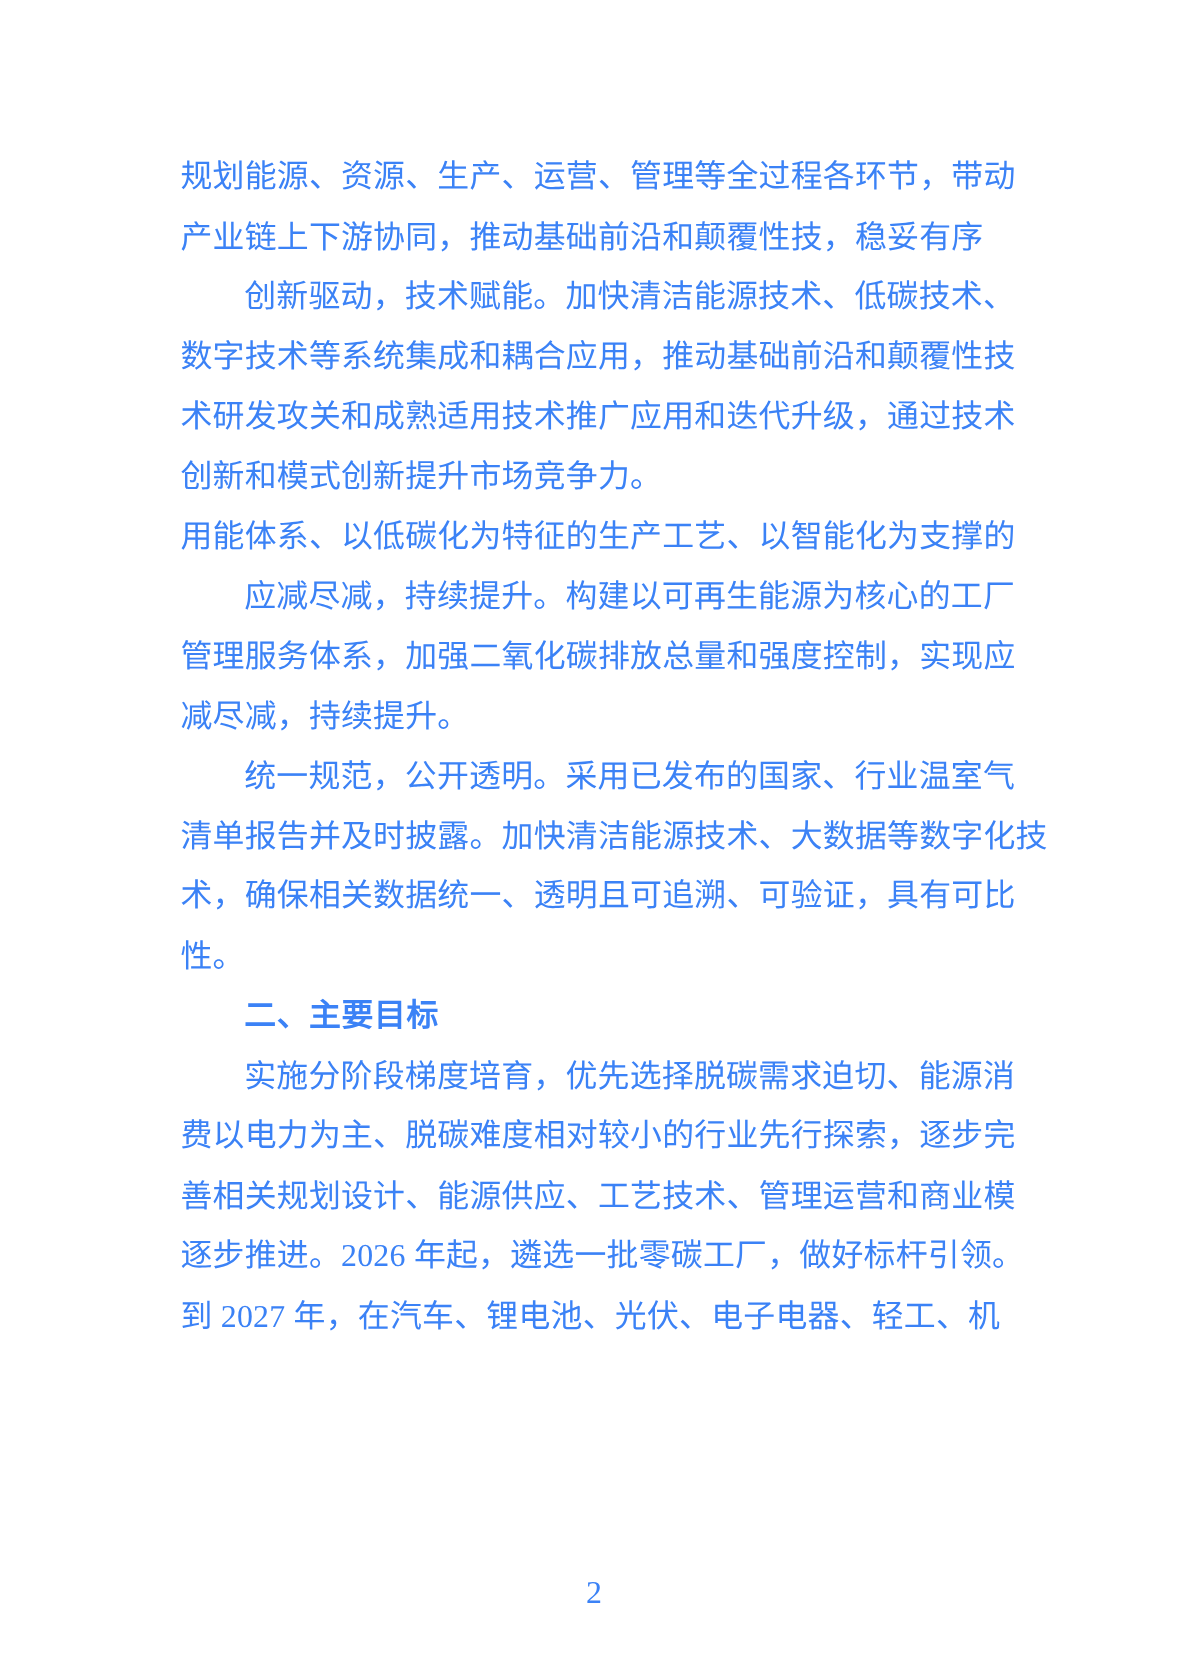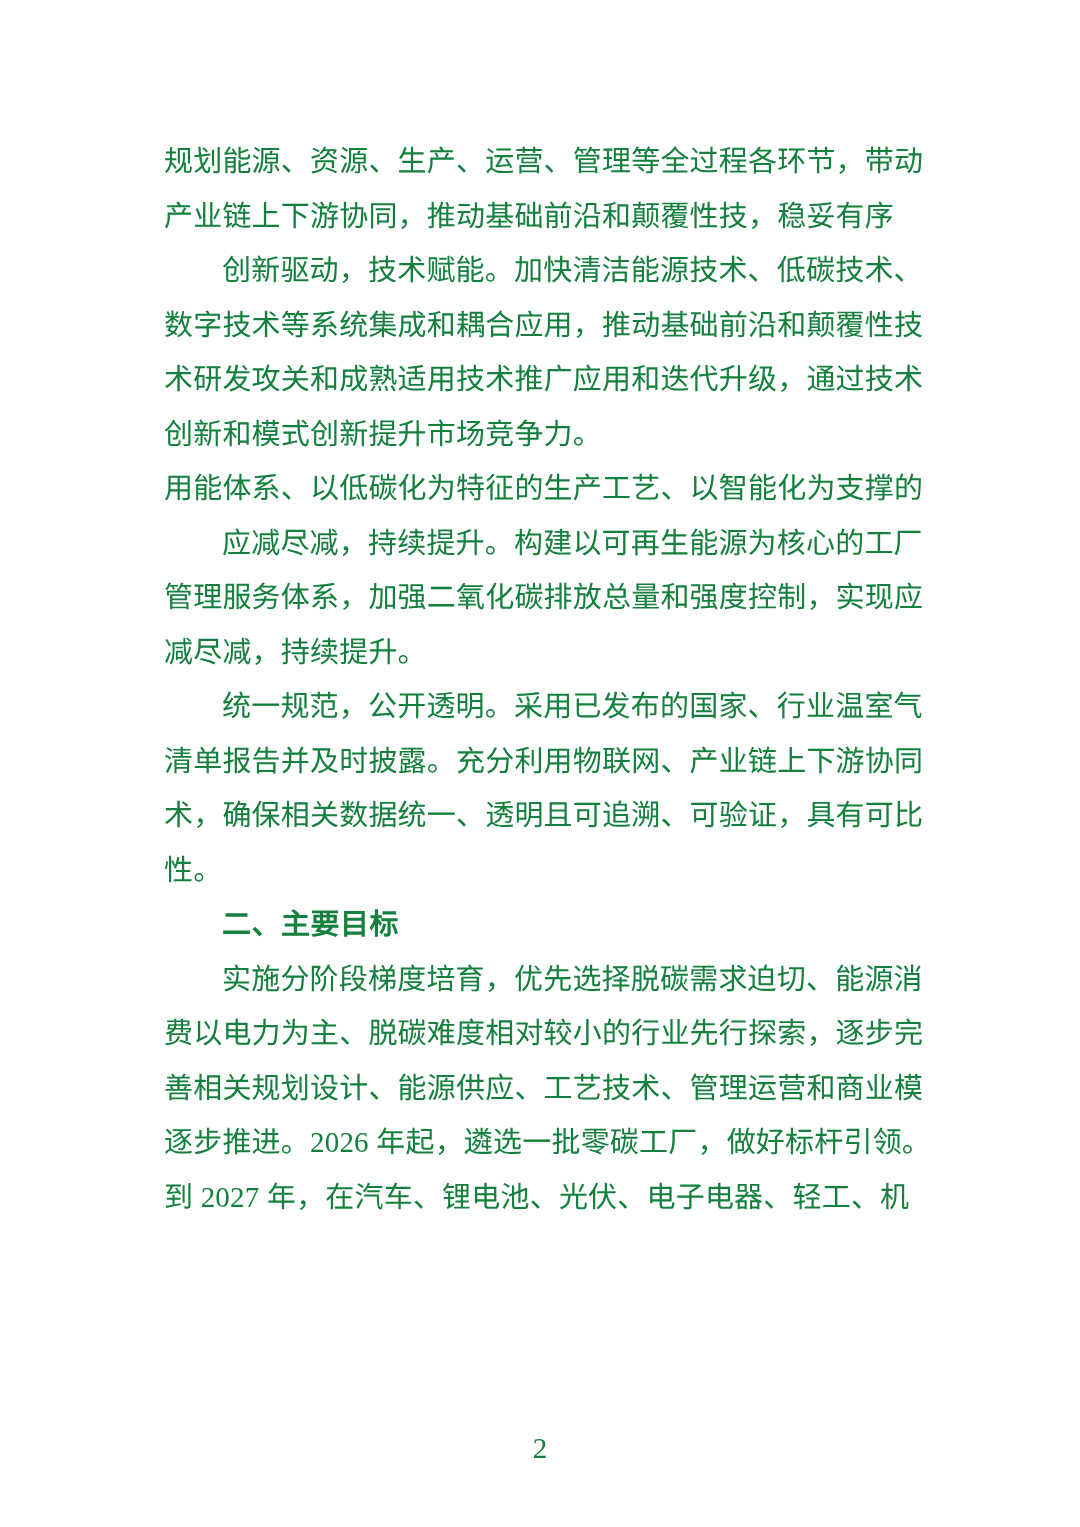--- a/index.html
+++ b/index.html
@@ -5,21 +5,21 @@
   html, body {
     margin: 0;
     padding: 0;
     background: #ffffff;
   }
   .page {
     position: relative;
     width: 1080px;
     height: 1527px;
     background: #ffffff;
-    color: #15803d;
+    color: #3b82f6;
     font-family: "Liberation Serif", "DejaVu Serif", serif;
     overflow: hidden;
   }
   .content {
     position: absolute;
     left: 164px;
     top: 134px;
     width: 766px;
   }
   .line {
@@ -58,21 +58,21 @@
       <div class="line">产业链上下游协同，推动基础前沿和颠覆性技，稳妥有序</div>
       <div class="line indent">创新驱动，技术赋能。加快清洁能源技术、低碳技术、</div>
       <div class="line">数字技术等系统集成和耦合应用，推动基础前沿和颠覆性技</div>
       <div class="line">术研发攻关和成熟适用技术推广应用和迭代升级，通过技术</div>
       <div class="line">创新和模式创新提升市场竞争力。</div>
       <div class="line">用能体系、以低碳化为特征的生产工艺、以智能化为支撑的</div>
       <div class="line indent">应减尽减，持续提升。构建以可再生能源为核心的工厂</div>
       <div class="line">管理服务体系，加强二氧化碳排放总量和强度控制，实现应</div>
       <div class="line">减尽减，持续提升。</div>
       <div class="line indent">统一规范，公开透明。采用已发布的国家、行业温室气</div>
-      <div class="line">清单报告并及时披露。充分利用物联网、产业链上下游协同</div>
+      <div class="line">清单报告并及时披露。加快清洁能源技术、大数据等数字化技</div>
       <div class="line">术，确保相关数据统一、透明且可追溯、可验证，具有可比</div>
       <div class="line">性。</div>
       <div class="line heading indent">二、主要目标</div>
       <div class="line indent">实施分阶段梯度培育，优先选择脱碳需求迫切、能源消</div>
       <div class="line">费以电力为主、脱碳难度相对较小的行业先行探索，逐步完</div>
       <div class="line">善相关规划设计、能源供应、工艺技术、管理运营和商业模</div>
       <div class="line">逐步推进。2026 年起，遴选一批零碳工厂，做好标杆引领。</div>
       <div class="line">到 2027 年，在汽车、锂电池、光伏、电子电器、轻工、机</div>
     </div>
   <div class="page-number">2</div>

